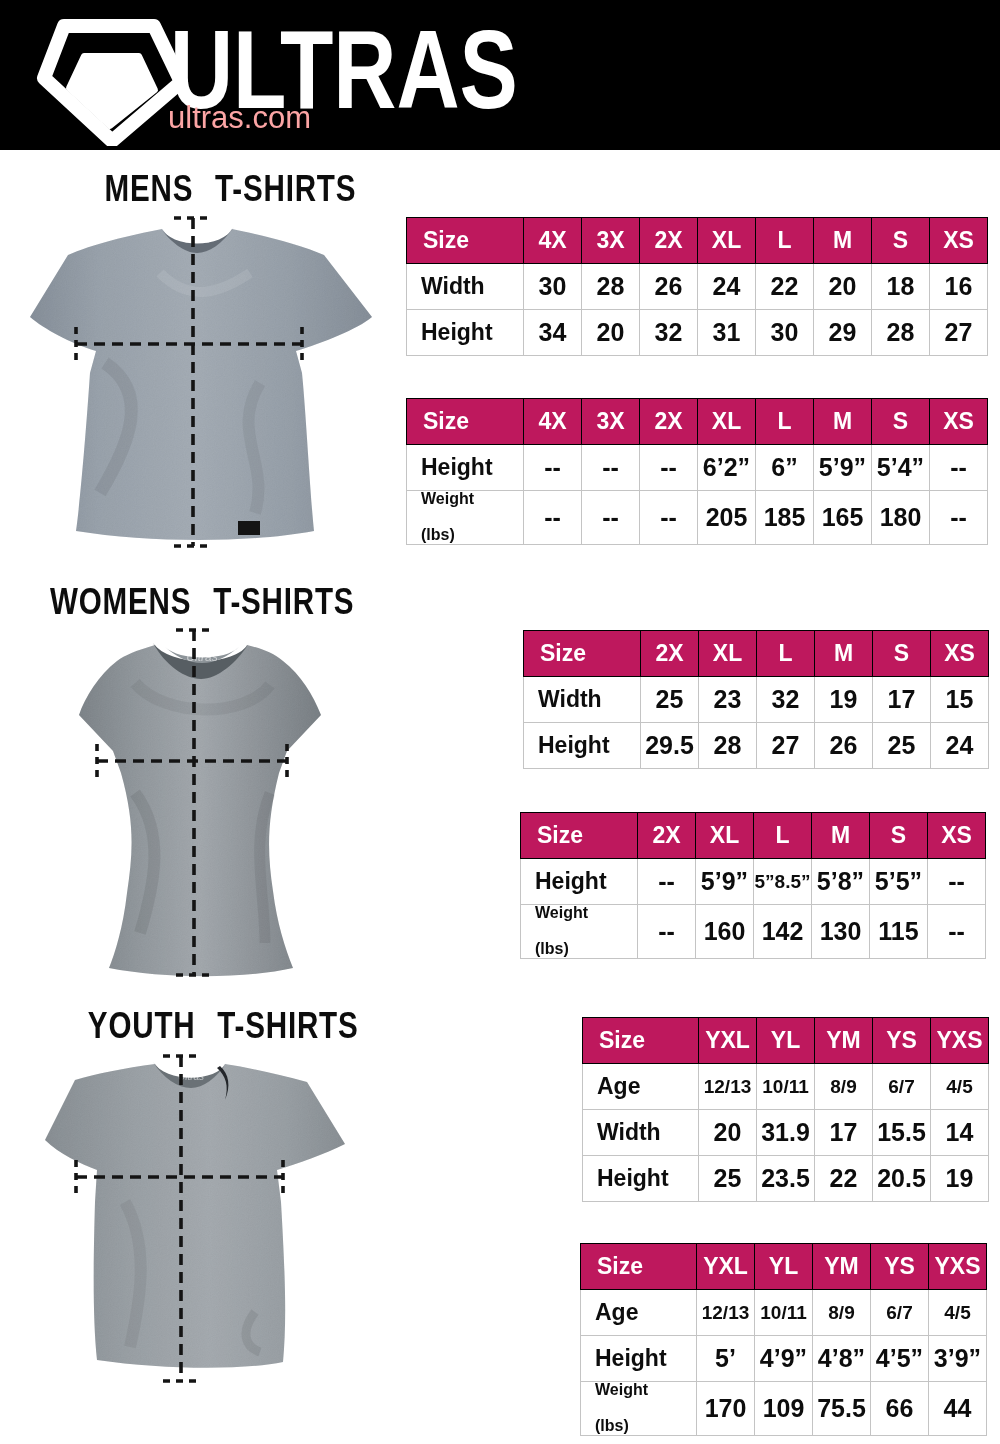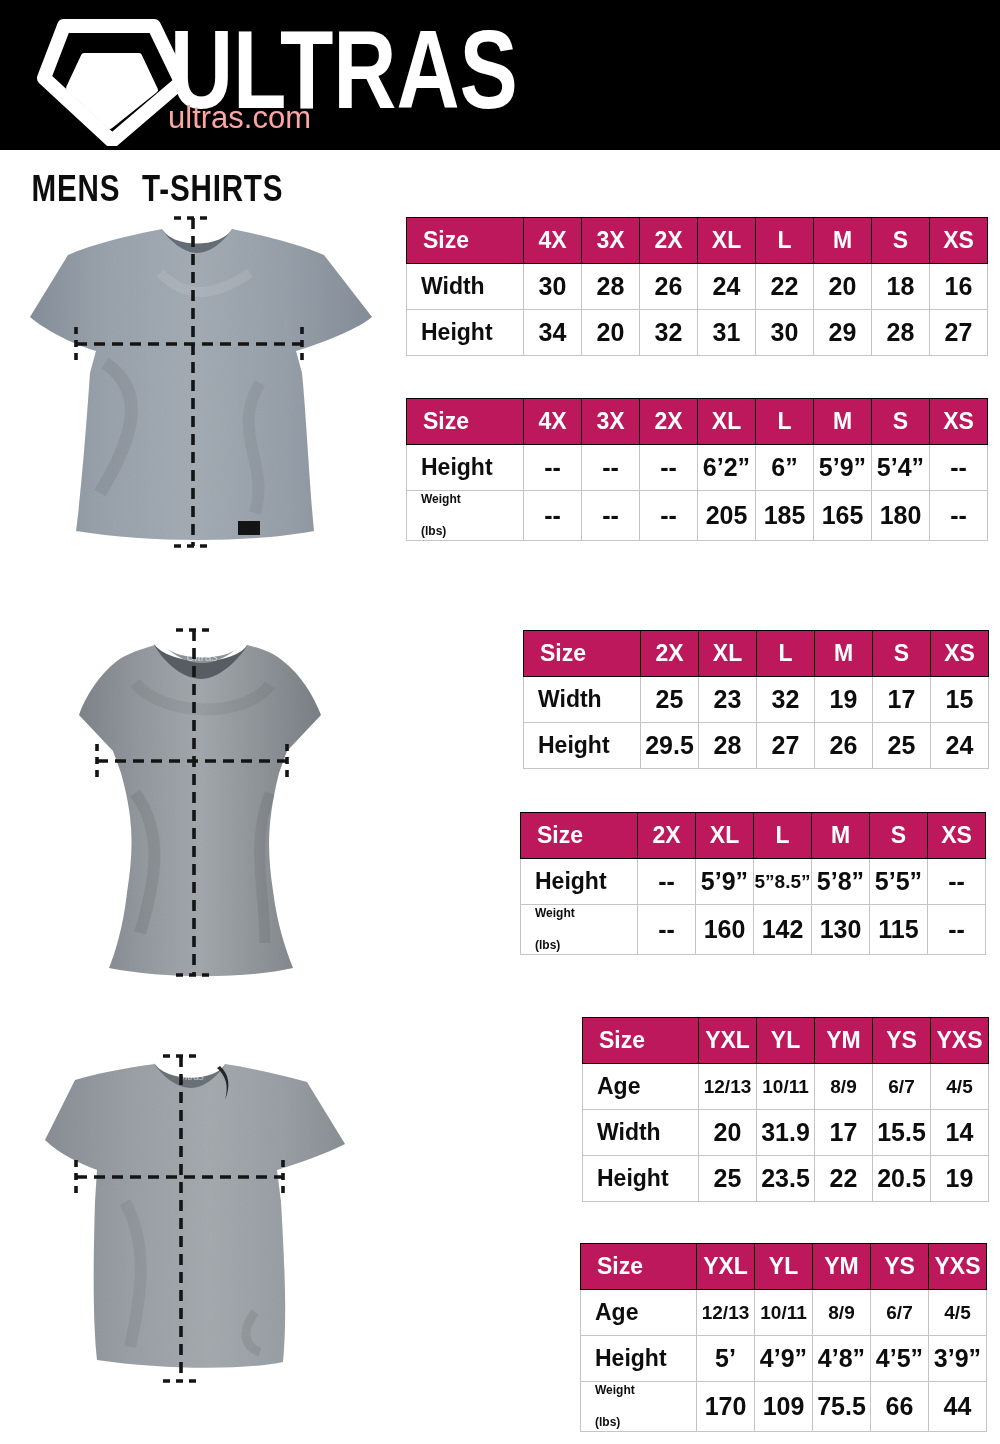--- a/index.html
+++ b/index.html
@@ -8,21 +8,21 @@
 
   
   #topbar{position:absolute;left:0;top:0;width:1000px;height:150px;background:#000;}
   #logo{position:absolute;left:28px;top:6px;}
   .brand-wrap{position:absolute;left:170px;top:14px;height:110px;}
   .brand{display:inline-block;font-weight:800;font-size:112px;line-height:1;color:#fff;
          transform:scaleX(.78);transform-origin:0 0;letter-spacing:0px;}
   .site{position:absolute;left:168px;top:100px;font-size:31px;font-weight:normal;color:#fca5a5;}
 
   
-  .sec-title{position:absolute;text-align:left;font-size:37px;font-weight:800;color:#0d0d0d;}
+  .sec-title{position:absolute;text-align:right;font-size:37px;font-weight:800;color:#0d0d0d;}
   .cond{display:inline-block;transform:scaleX(.8);transform-origin:center;word-spacing:16px;letter-spacing:1px;}
   #title-mens{left:0;top:168px;width:388px;}
   #title-womens{left:0;top:581px;width:392px;}
   #title-youth{left:0;top:1005px;width:392px;}
 
   
   .shirt{position:absolute;}
   #shirt-mens{left:10px;top:213px;}
   #shirt-womens{left:15px;top:623px;}
   #shirt-youth{left:15px;top:1052px;}
@@ -35,21 +35,21 @@
 
   .ex{font-size:21px;font-weight:bold;color:#0d0d0d;}
 
   table.sheet{border-collapse:collapse;table-layout:fixed;background:#fff;}
   .sheet th{background:#be185d;color:#fff;font-weight:bold;font-size:23px;text-align:center;
             height:45px;border:1px solid #000;padding:0;}
   .sheet th.lblh{text-align:left;padding-left:16px;}
   .sheet td{border:1px solid #c4c4c4;background:#fff;text-align:center;font-weight:bold;
             font-size:25px;color:#0d0d0d;height:45px;padding:0;}
   .sheet td.lbl{text-align:left;padding-left:14px;font-size:23px;}
-  .sheet td.lbl.two{font-size:12px;line-height:1.05;}
+  .sheet td.lbl.two{font-size:16px;line-height:1.05;}
   .sheet td.lbl .sub{display:block;margin-top:19px;}
   .sheet td.sm{font-size:19px;}
   .sheet tr.tall td{height:49px;}
 
   
   .meas{stroke:#141414;stroke-width:3.6;fill:none;}
   .dmain{stroke-dasharray:11 7;}
   .dcap{stroke-dasharray:7 6;}
 </style>
 </head>
@@ -228,20 +228,23 @@
             <td>205</td>
             <td>185</td>
             <td>165</td>
             <td>180</td>
             <td>--</td>
           </tr>
         </tbody>
       </table>
     </div>
 
+  <div class="sec-title" id="title-womens">
+    <span class="cond">WOMENS T-SHIRTS</span>
+  </div>
 
   <svg class="shirt" id="shirt-womens" width="376" height="358" viewBox="0 0 376 358">
     <g>
       <path d="M140,22 C120,28 110,32 102,38 C84,52 70,74 64,92 L98,128 L106,150
         C120,200 118,230 112,270 C108,305 100,330 94,345 C150,356 230,356 278,345
         C270,325 262,300 258,268 C252,228 252,198 264,150 L272,128 L306,92
         C298,72 286,52 268,38 C258,30 248,26 232,22 C220,42 200,52 186,52
         C170,52 152,40 140,22 Z" fill="url(#gW)"></path>
       <path d="M140,22 C120,28 110,32 102,38 C84,52 70,74 64,92 L98,128 L106,150
         C120,200 118,230 112,270 C108,305 100,330 94,345 C150,356 230,356 278,345
@@ -350,20 +353,23 @@
             <td>160</td>
             <td>142</td>
             <td>130</td>
             <td>115</td>
             <td>--</td>
           </tr>
         </tbody>
       </table>
     </div>
 
+  <div class="sec-title" id="title-youth">
+    <span class="cond">YOUTH T-SHIRTS</span>
+  </div>
 
   <svg class="shirt" id="shirt-youth" width="350" height="340" viewBox="0 0 350 340">
     <g>
       <path d="M140,12 C110,16 80,22 60,28 L30,88 C44,102 66,112 82,118 L80,150
         C78,220 78,270 82,308 C150,318 230,318 268,310 C272,268 270,220 266,150 L262,118
         C282,112 310,102 330,92 L292,30 C262,22 236,16 210,12 C200,28 187,34 176,34
         C164,34 149,24 140,12 Z" fill="url(#gY)"></path>
       <path d="M140,12 C110,16 80,22 60,28 L30,88 C44,102 66,112 82,118 L80,150
         C78,220 78,270 82,308 C150,318 230,318 268,310 C272,268 270,220 266,150 L262,118
         C282,112 310,102 330,92 L292,30 C262,22 236,16 210,12 C200,28 187,34 176,34

